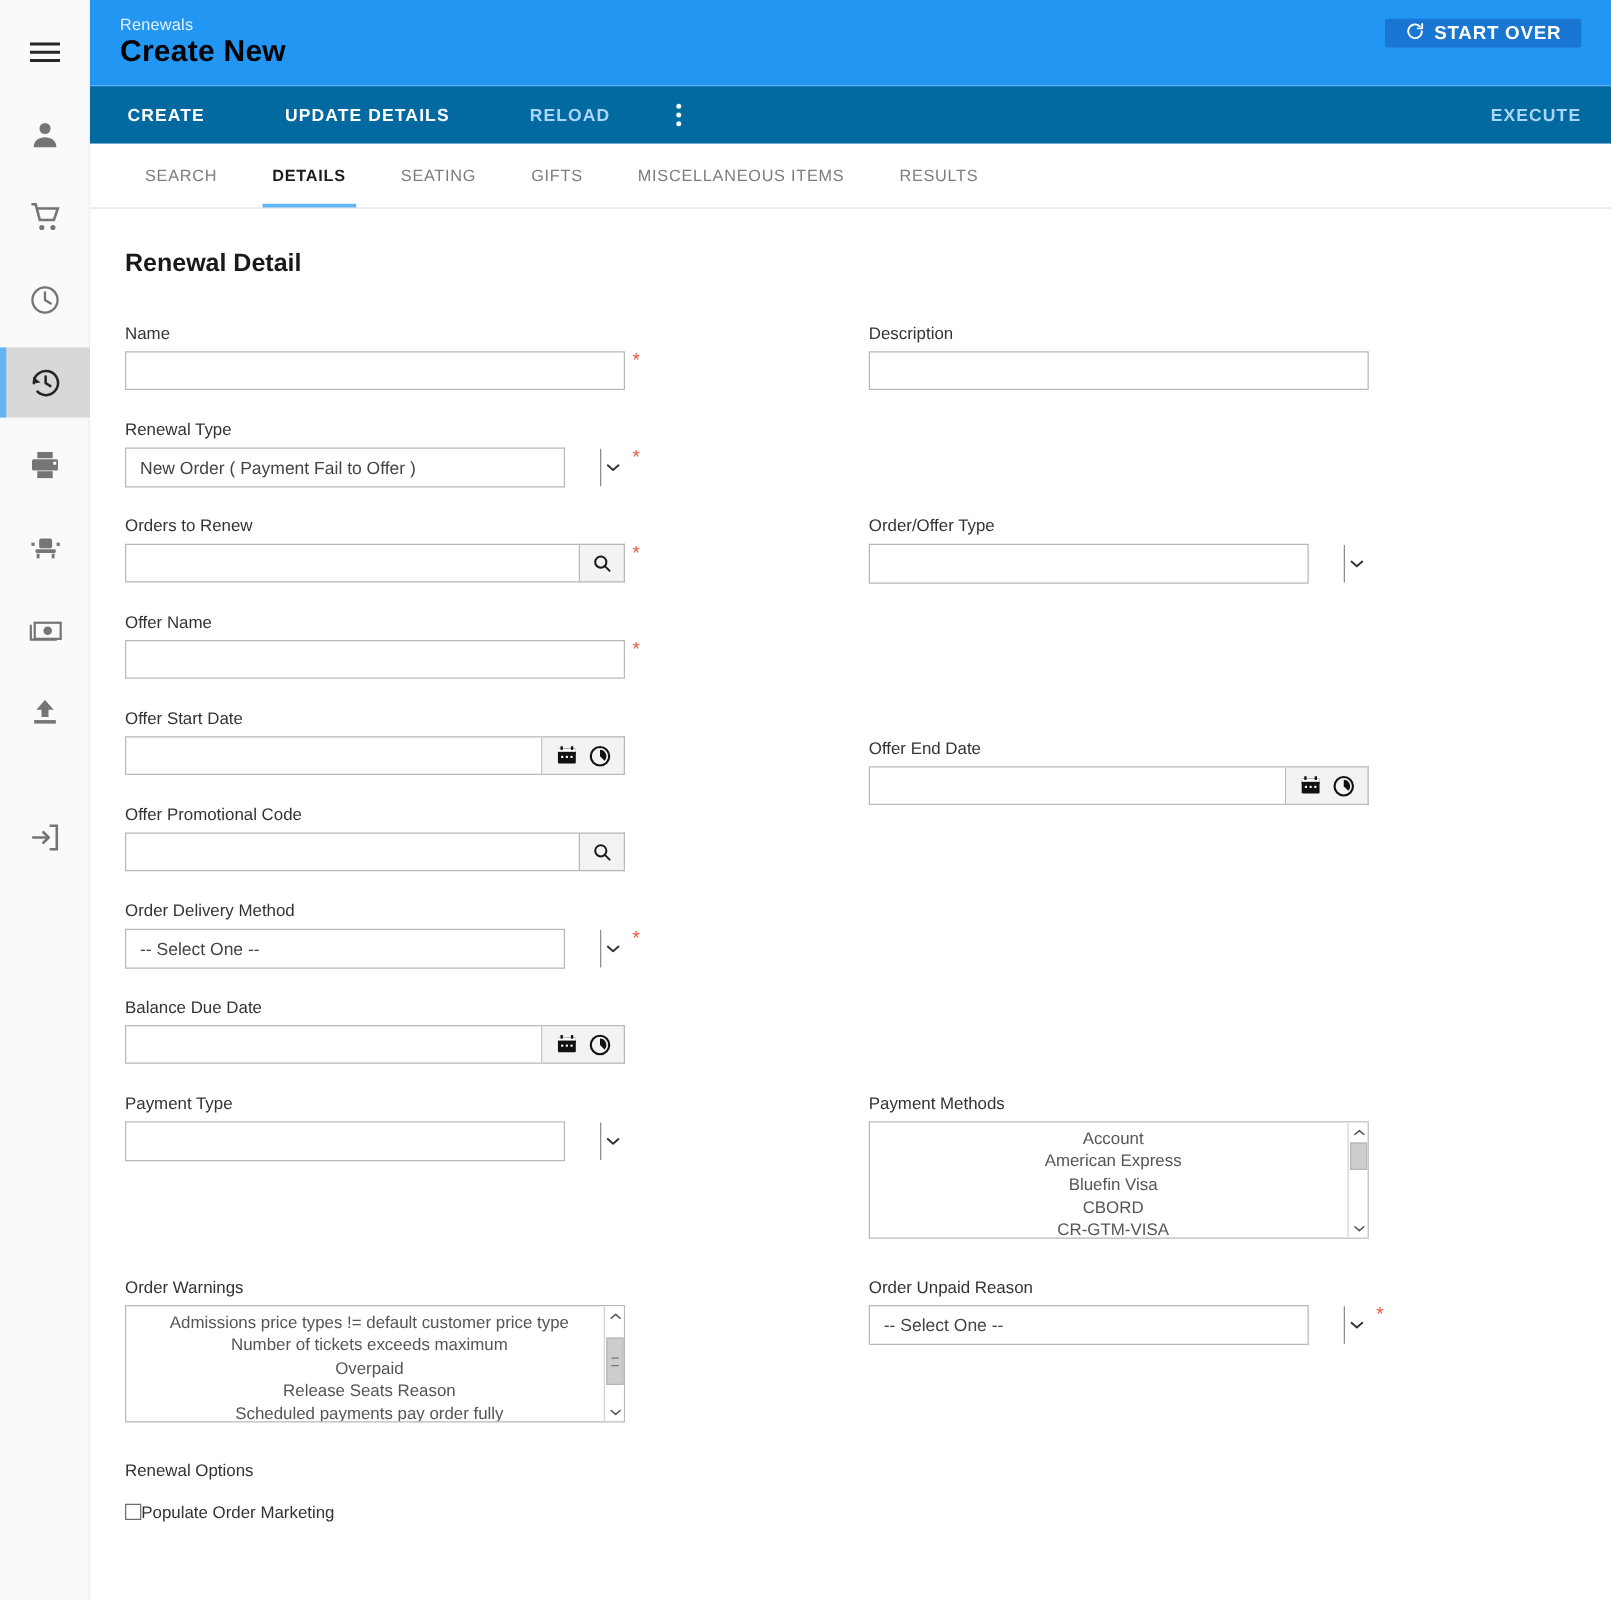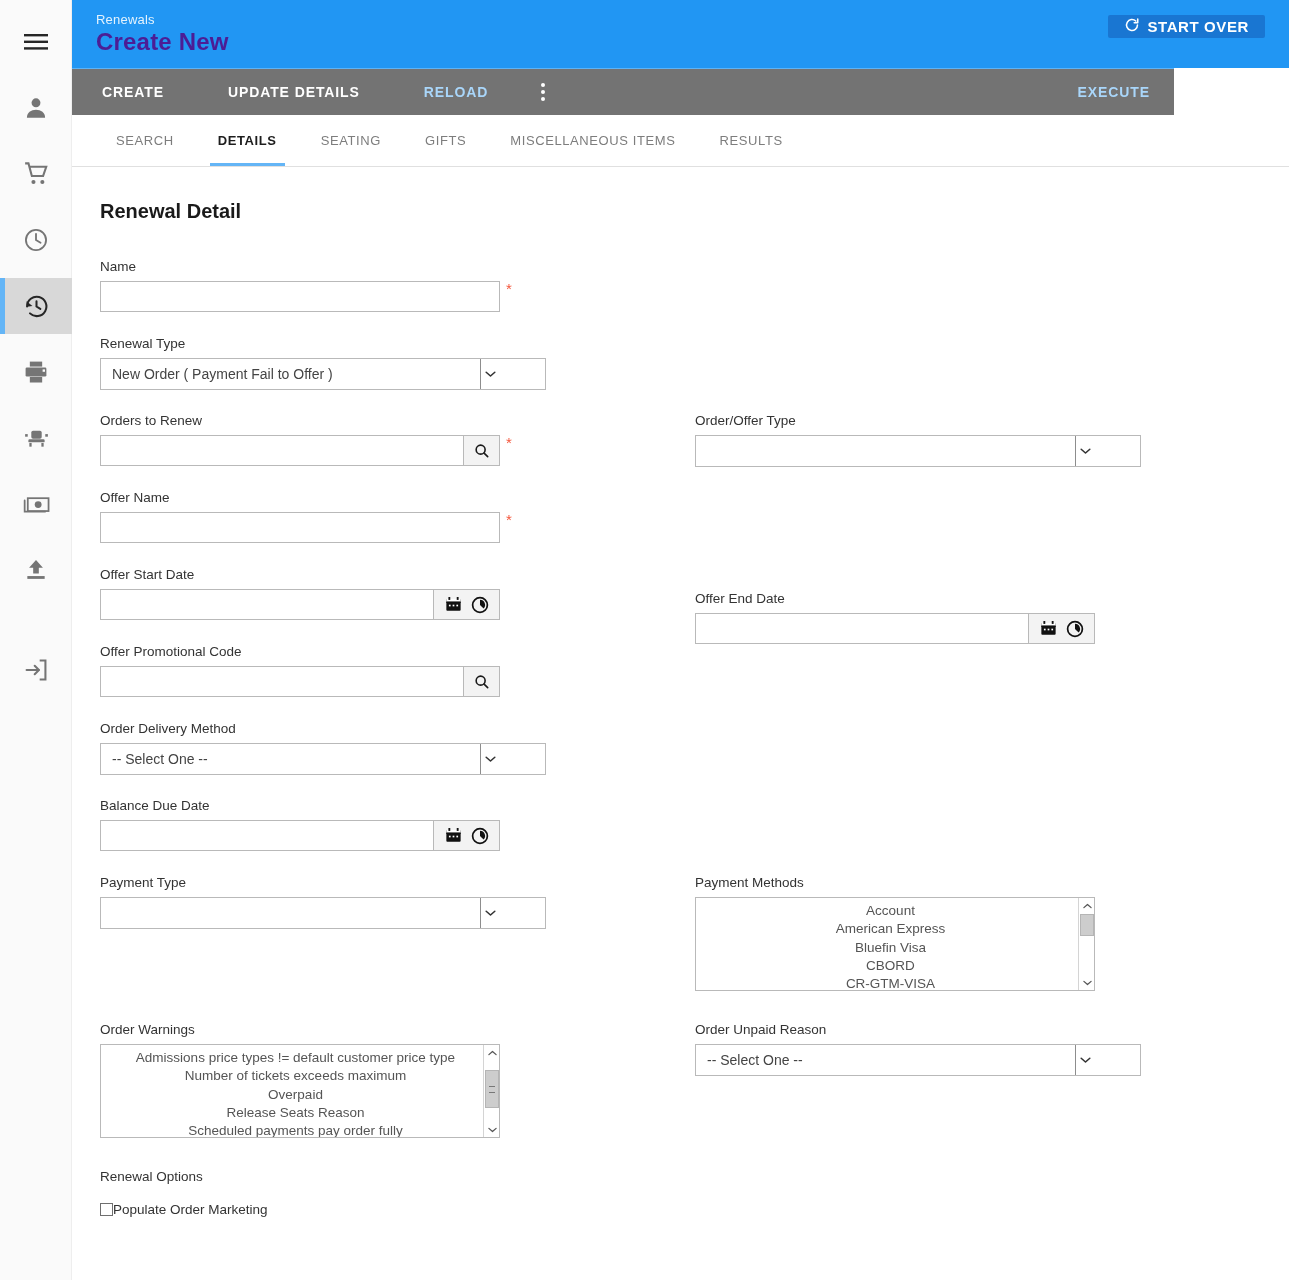--- a/index.html
+++ b/index.html
@@ -38,38 +38,38 @@
     position: absolute; left: 72px; top: 0;
     width: 1217px; height: 68px;
     background: #2196f3;
   }
   #breadcrumb {
     position: absolute; left: 24px; top: 12px;
     color: #e3f2fd; font-size: 13px; letter-spacing: .2px;
   }
   #page-title {
     position: absolute; left: 24px; top: 28px;
-    color: #4c1d95; font-size: 24px; font-weight: bold; letter-spacing: .2px;
+    color: #000000; font-size: 24px; font-weight: bold; letter-spacing: .2px;
   }
   #start-over {
     position: absolute; right: 24px; top: 15px;
     height: 23px; padding: 0 16px;
     background: #1976d2; color: #ffffff;
     border: none; border-radius: 2px;
     font-family: "Liberation Sans", sans-serif;
     font-size: 15px; font-weight: bold; letter-spacing: .6px;
     display: flex; align-items: center; gap: 7px;
     cursor: pointer;
   }
 
   
   #actionbar {
     position: absolute; left: 72px; top: 68px;
-    width: 1102px; height: 47px;
-    background: #737373;
+    width: 1217px; height: 47px;
+    background: #0369a1;
     border-top: 1px solid #5cb3f7;
     display: flex; align-items: center;
   }
   .act {
     color: #ffffff; font-size: 14px; font-weight: bold;
     letter-spacing: .9px; cursor: pointer;
     padding: 0 14px; height: 47px; line-height: 47px;
   }
   .act.disabled { color: #a9d6fa; cursor: default; }
   #act-create { margin-left: 16px; }
@@ -132,21 +132,21 @@
   .txt {
     width: 400px; height: 31px;
     border: 1px solid #b9b9b9;
     background: #ffffff;
     font-family: "Liberation Sans", sans-serif;
     font-size: 13.5px; color: #333333;
     padding: 0 7px;
   }
 
   .sel {
-    width: 446px; height: 32px;
+    width: 352px; height: 32px;
     border: 1px solid #b9b9b9;
     background: #ffffff;
     font-family: "Liberation Sans", sans-serif;
     font-size: 14px; color: #444444;
     padding-left: 11px;
     -webkit-appearance: none; appearance: none;
     position: relative;
   }
   .sel-wrap { position: relative; width: 400px; height: 32px; }
   .sel-arrow {
@@ -551,20 +551,26 @@
   </div>
 
   <div class="col-left" style="top:1002px">
     <label class="field-label">Renewal Options</label>
     <div class="cbrow" style="margin-top:18px">
       <span class="cbox"></span>
       <span class="cblabel">Populate Order Marketing</span>
     </div>
   </div>
 
+  <div class="col-right" style="top:92px">
+    <label class="field-label">Description</label>
+    <div class="ctl-row">
+      <input class="txt" type="text" value="" style="">
+    </div>
+  </div>
 
   <div class="col-right" style="top:246px">
     <label class="field-label">Order/Offer Type</label>
     <div class="ctl-row">
       <div class="sel-wrap">
         <select class="sel">
           <option></option>
         </select>
         <span class="sel-arrow">
           <svg width="11" height="8" viewBox="0 0 12 8" fill="none" stroke="#333" stroke-width="1.7">

